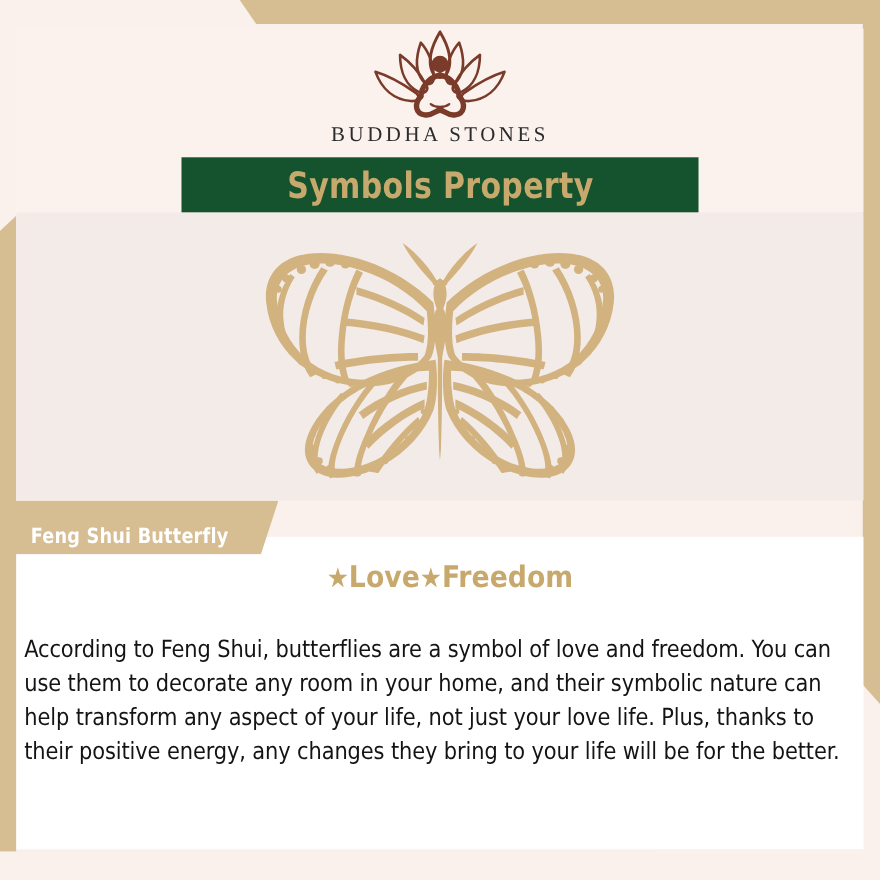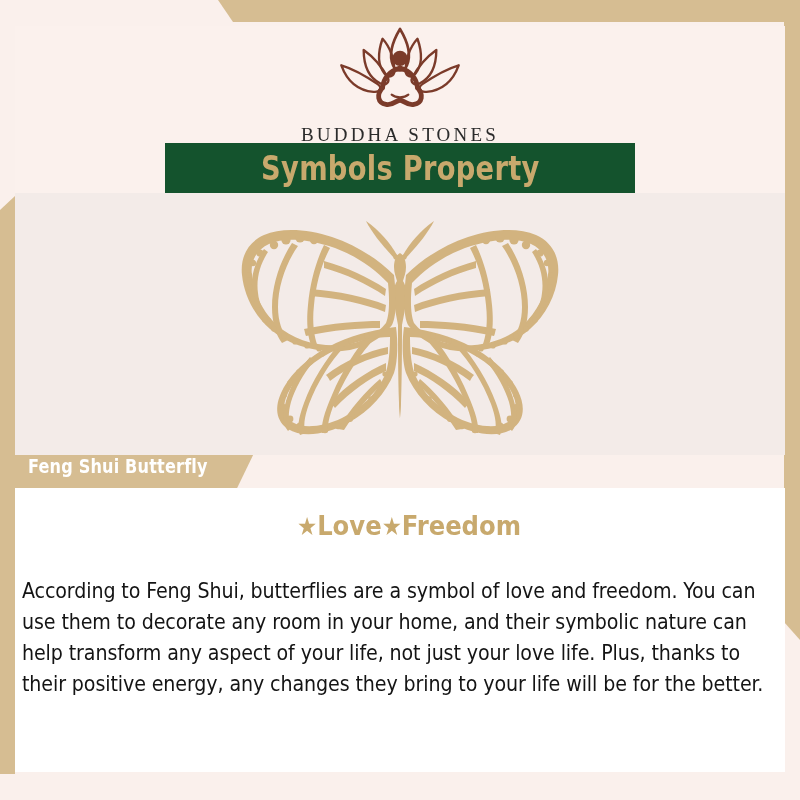--- a/index.html
+++ b/index.html
@@ -88,21 +88,21 @@
     text-align: center;
   }
   #brand-mark {
     display: block;
     margin: 0 auto;
     width: 168px;
     height: 88px;
   }
   #brand-name {
     display: block;
-    margin-top: 14px;
+    margin-top: 2px;
     font-family: "Liberation Serif", serif;
     font-size: 19px;
     letter-spacing: 3.2px;
     color: #2b2b2b;
     font-weight: 400;
   }
 
   
   #title-banner {
     position: absolute;
@@ -140,25 +140,25 @@
     height: 238px;
     display: block;
   }
 
   
   #ribbon {
     position: absolute;
     left: 0;
     top: 455px;
     height: 33px;
-    padding: 0 34px 0 28px;
+    padding: 16px 34px 0 28px;
     background: #d6bd92;
     clip-path: polygon(0 0, 100% 0, calc(100% - 16px) 100%, 0 100%);
     display: flex;
-    align-items: flex-start;
+    align-items: center;
   }
   #ribbon-text {
     font-family: "DejaVu Sans Condensed", "Liberation Sans Narrow", "Liberation Sans", sans-serif;
     font-weight: bold;
     font-size: 19px;
     color: #ffffff;
     letter-spacing: 0.2px;
     transform: scaleX(0.94);
     transform-origin: left center;
     white-space: nowrap;

